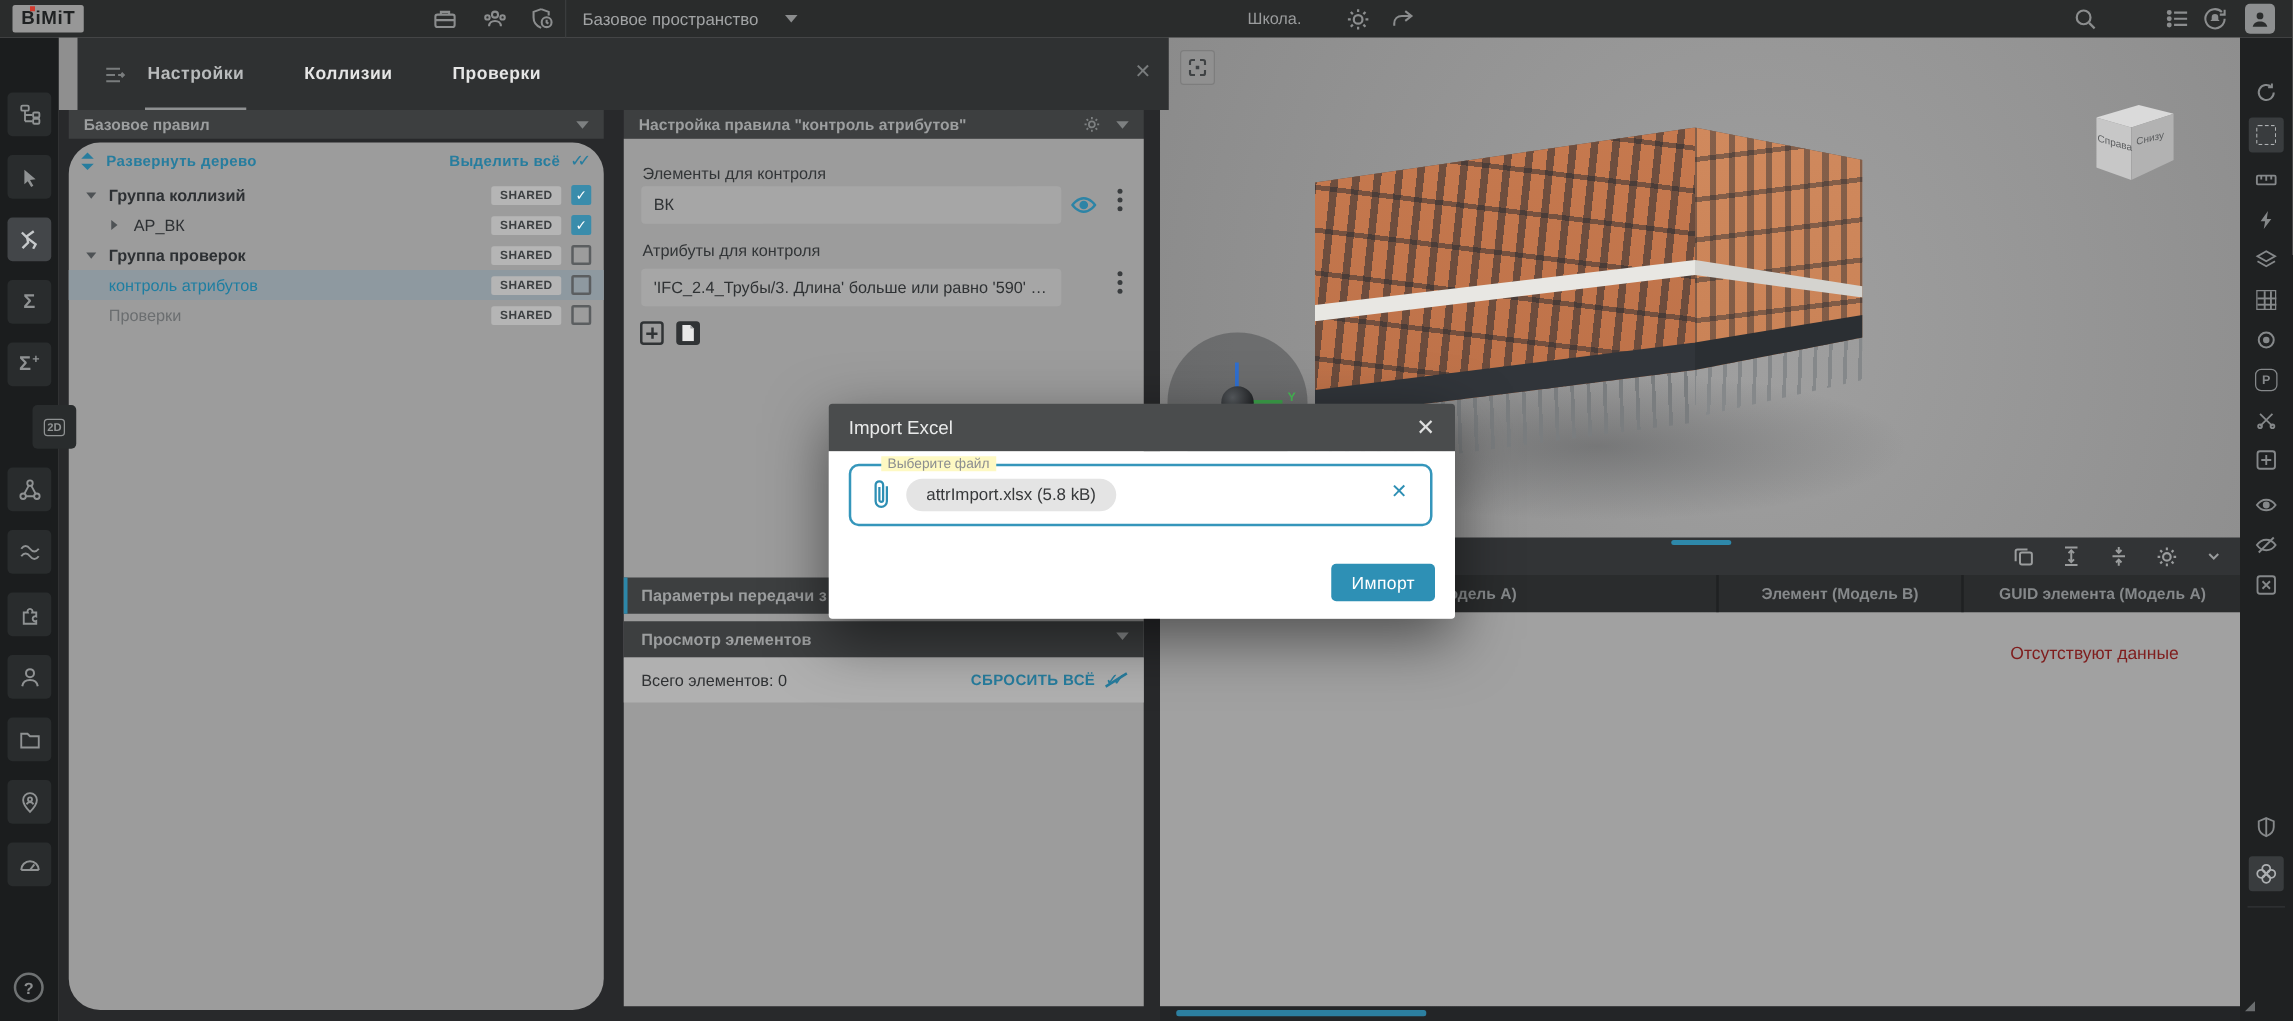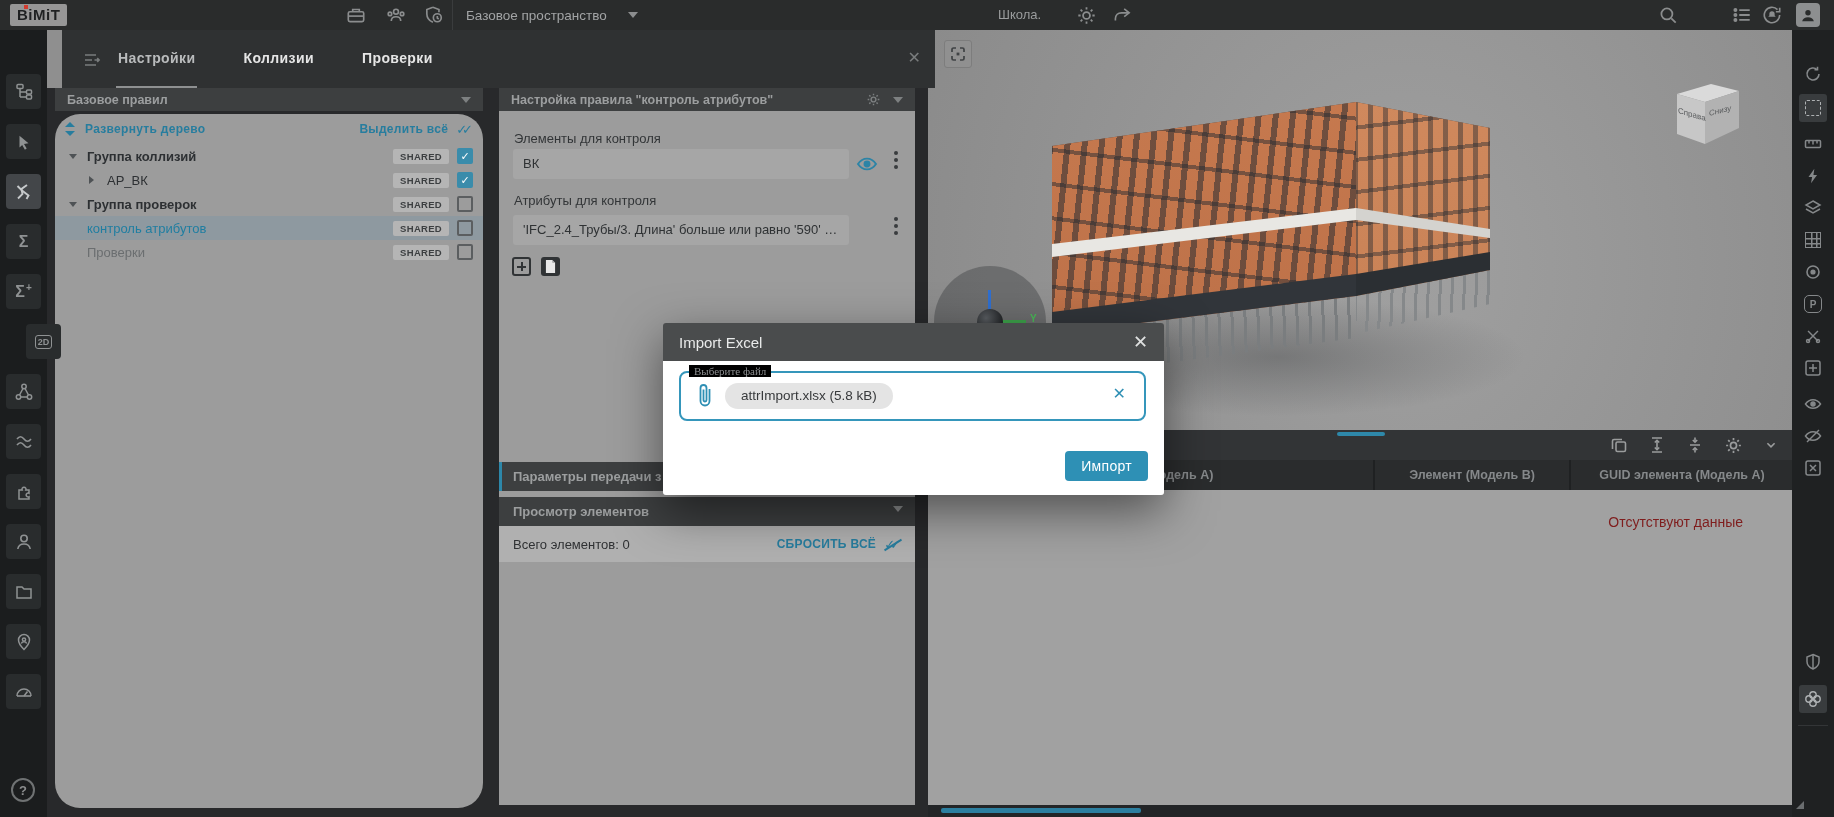--- a/index.html
+++ b/index.html
@@ -100,21 +100,21 @@
   .totals-label { font-size:13px; color:#2f3133; }
 
   
   #modal { left:663px; top:323px; width:501px; height:172px; border-radius:3px; z-index:50;
            box-shadow:0 16px 48px rgba(0,0,0,.5); }
   .modal-hd { height:38px; background:#4a4c4d; border-radius:3px 3px 0 0; display:flex; align-items:center; padding:0 16px; }
   .modal-title { font-size:15px; color:#e9eaea; flex:1; }
   .modal-x { font-size:18px; color:#dfe0e0; }
   .modal-body { position:relative; height:134px; background:#ffffff; border-radius:0 0 3px 3px; }
   .fileset { position:absolute; left:16px; top:10px; width:467px; height:50px; border:2px solid #3596bb; border-radius:8px; }
-  .fileset-legend { position:absolute; left:8px; top:-8px; background:#000000; padding:0 5px; font-size:11px; color:#8c8e90;font-family:Liberation Serif, serif; }
+  .fileset-legend { position:absolute; left:24px; top:-8px; background:#fef9c3; padding:0 5px; font-size:11px; color:#8c8e90; }
   .clip-ic { position:absolute; left:14px; top:9px; color:#2e8fb4; }
   .chip { position:absolute; left:44px; top:10px; height:26px; background:#e4e4e4; border-radius:13px;
           font-size:13.5px; color:#37393b; line-height:26px; padding:0 16px; }
   .chip-x { position:absolute; right:18px; top:13px; font-size:16px; font-weight:bold; color:#2e8fb4; line-height:16px; }
   .import-btn { position:absolute; right:16px; bottom:14px; background:#2e90b5; color:#fff; font-size:14px;
                 letter-spacing:.3px; padding:7px 16px; border-radius:4px; border:none; }
 
   
   #viewport { left:928px; top:30px; width:865px; height:787px; overflow:hidden;
               background:radial-gradient(ellipse at 55% 30%, #a0a0a0, #8a8a8a 80%); z-index:4; }

